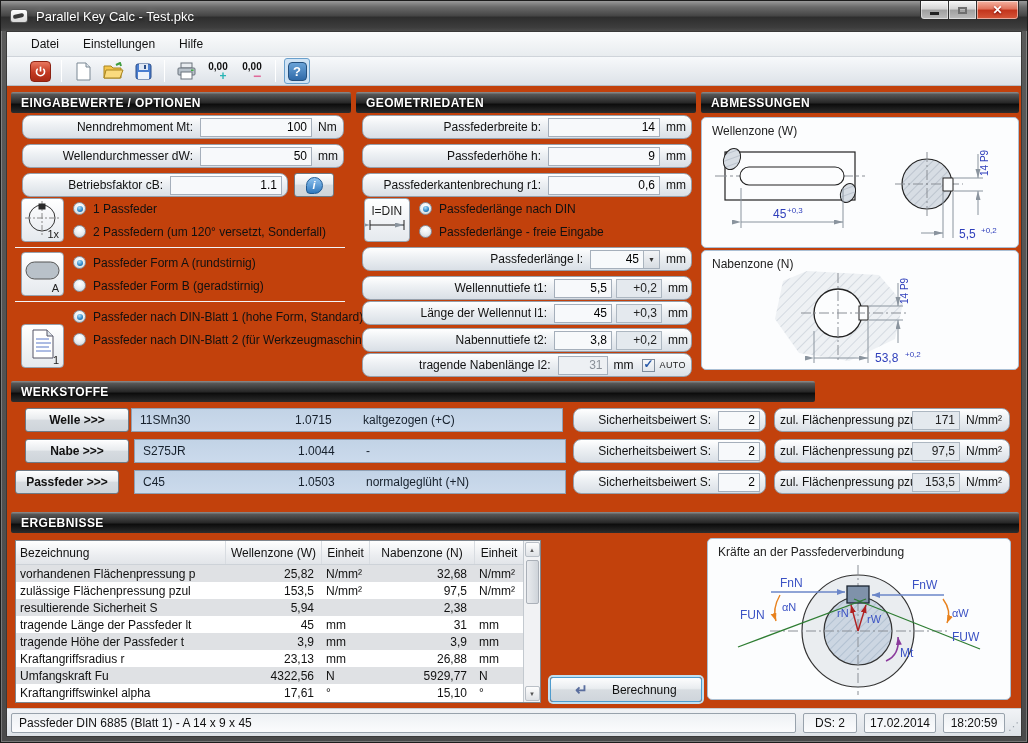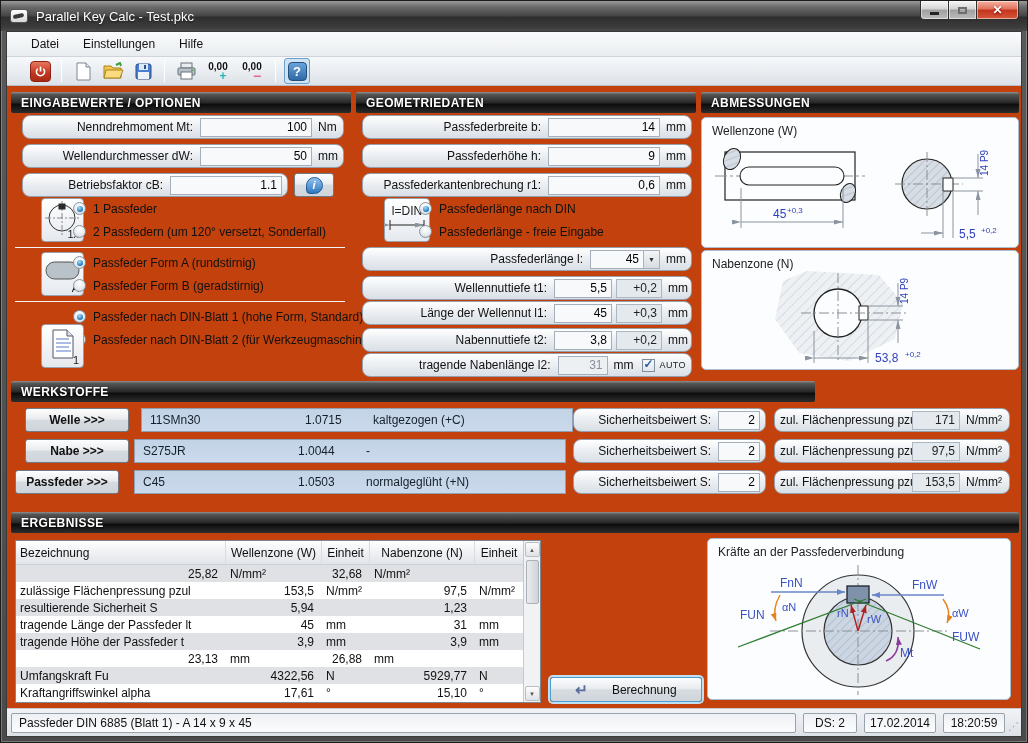--- a/index.html
+++ b/index.html
@@ -51,21 +51,21 @@
 .combo-btn { width:16px; background:linear-gradient(180deg,#f3f5f7,#d7dce2); border-left:1px solid #aab4be; display:flex; align-items:center; justify-content:center; font-size:7px; color:#333; }
 .cb { width:13px; height:13px; border:1px solid #7f8c9b; background:linear-gradient(#f6f8fa,#e2e7ec); position:relative; margin-left:10px; }
 .cb::after { content:"✓"; position:absolute; left:1px; top:-3px; font-size:12px; font-weight:bold; color:#2859a8; }
 .auto-lbl { font-size:9px; color:#222; padding-left:5px; letter-spacing:.4px; }
 
 
 .opt { position:absolute; display:flex; align-items:flex-start; gap:7px; height:16px; }
 .radio { position:relative; width:13px; height:13px; border-radius:50%; border:1px solid #8a96a4; background:radial-gradient(circle at 50% 30%,#fff,#e8ecef 55%,#c6cdd5); flex:none; }
 .radio.on::after { content:""; position:absolute; left:2.5px; top:2.5px; width:6px; height:6px; border-radius:50%; background:radial-gradient(circle at 40% 30%,#a8def9,#2e86c8 60%,#11507f); }
 .opt-lbl { font-size:12px; color:#111; white-space:nowrap; }
-.icon-box { position:absolute; width:43px; height:44px; background:linear-gradient(180deg,#ffffff,#e5e9ee); border:1px solid #98a2ae; border-radius:4px;margin-left:20px; }
+.icon-box { position:absolute; width:43px; height:44px; background:linear-gradient(180deg,#ffffff,#e5e9ee); border:1px solid #98a2ae; border-radius:4px; }
 .badge { position:absolute; right:4px; bottom:1px; font-size:11px; color:#222; }
 .hsep { position:absolute; height:1px; background:#b4bbc4; border-bottom:1px solid #f3f5f8; }
 
 
 .draw-box { position:absolute; background:#fcfdfe; border:1px solid #aabfd4; border-radius:5px; }
 .draw-title { position:absolute; left:10px; top:6px; font-size:12px; color:#222; }
 
 
 .btn3d { position:absolute; height:24px; border:1px solid #6f7a85; border-radius:3px; background:linear-gradient(180deg,#fefefe,#e9ecef 45%,#d6dbe0 52%,#ced4da); font-size:12px; font-weight:bold; color:#111; display:flex; align-items:center; justify-content:center; box-shadow:inset 0 1px 0 rgba(255,255,255,.8); }
 .matfield { position:absolute; height:24px; border:1px solid #8fa0b4; background:linear-gradient(180deg,#c2d3e6,#cbdaec); display:flex; align-items:center; font-size:12px; color:#16202c; }
@@ -418,21 +418,21 @@
           <line x1="161" y1="50" x2="161" y2="92" stroke="#8a949e"></line>
           <line x1="107" y1="87" x2="161" y2="87" stroke="#8a949e" marker-start="url(#aG)" marker-end="url(#aG)"></line>
           <text x="168" y="91" font-size="12" class="dimtxt">53,8</text>
           <text x="198" y="86" font-size="8" class="dimtxt">+0,2</text>
         </svg>
       </div>
 
       <div class="section-hdr" style="left:4px;top:295px;width:804px">WERKSTOFFE</div>
 
       <div class="btn3d" style="left:18px;top:322px;width:104px">Welle &gt;&gt;&gt;</div>
-      <div class="matfield" style="left:134px;top:322px;width:432px">
+      <div class="matfield" style="left:124px;top:322px;width:432px">
         <span class="mname">11SMn30</span>
         <span class="mnum">1.0715</span>
         <span class="mtreat">kaltgezogen (+C)</span>
       </div>
       <div class="pill" style="left:566px;top:322px;width:193px">
         <span class="plabel">Sicherheitsbeiwert S:</span>
         <span class="pfield" style="width:42px">2</span>
       </div>
       <div class="pill" style="left:767px;top:322px;width:236px">
         <span class="plabel">zul. Flächenpressung pzul:</span>
@@ -477,54 +477,56 @@
       <div class="tbl" style="left:8px;top:454px;width:526px;height:163px">
         <div class="tbl-main">
           <div class="tbl-hdr">
             <span class="th">Bezeichnung</span>
             <span class="th c">Wellenzone (W)</span>
             <span class="th c">Einheit</span>
             <span class="th c">Nabenzone (N)</span>
             <span class="th c" style="border-right:none">Einheit</span>
           </div>
           <div class="trow alt">
+            <span class="td">vorhandenen Flächenpressung p</span>
               <span class="td num">25,82</span>
               <span class="td">N/mm²</span>
               <span class="td num">32,68</span>
               <span class="td">N/mm²</span>
           </div>
           <div class="trow">
             <span class="td">zulässige Flächenpressung pzul</span>
               <span class="td num">153,5</span>
               <span class="td">N/mm²</span>
               <span class="td num">97,5</span>
               <span class="td">N/mm²</span>
           </div>
           <div class="trow alt">
             <span class="td">resultierende Sicherheit S</span>
               <span class="td num">5,94</span>
               <span class="td"></span>
-              <span class="td num">1,23</span>
+              <span class="td num">2,38</span>
               <span class="td"></span>
           </div>
           <div class="trow">
             <span class="td">tragende Länge der Passfeder lt</span>
               <span class="td num">45</span>
               <span class="td">mm</span>
               <span class="td num">31</span>
               <span class="td">mm</span>
           </div>
           <div class="trow alt">
             <span class="td">tragende Höhe der Passfeder t</span>
               <span class="td num">3,9</span>
               <span class="td">mm</span>
               <span class="td num">3,9</span>
               <span class="td">mm</span>
           </div>
           <div class="trow">
+            <span class="td">Kraftangriffsradius r</span>
               <span class="td num">23,13</span>
               <span class="td">mm</span>
               <span class="td num">26,88</span>
               <span class="td">mm</span>
           </div>
           <div class="trow alt">
             <span class="td">Umfangskraft Fu</span>
               <span class="td num">4322,56</span>
               <span class="td">N</span>
               <span class="td num">5929,77</span>

